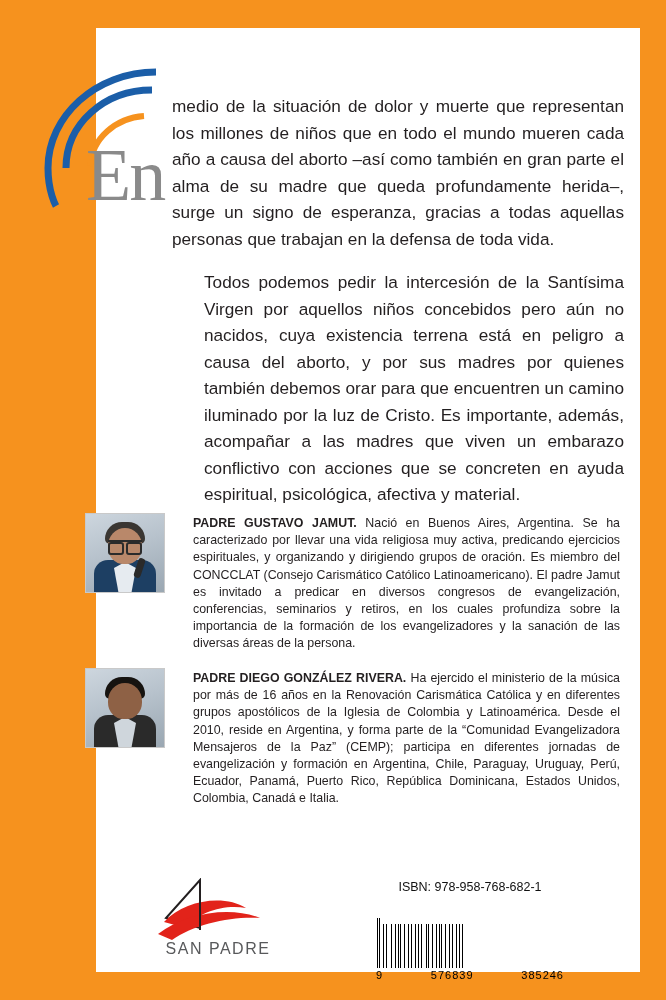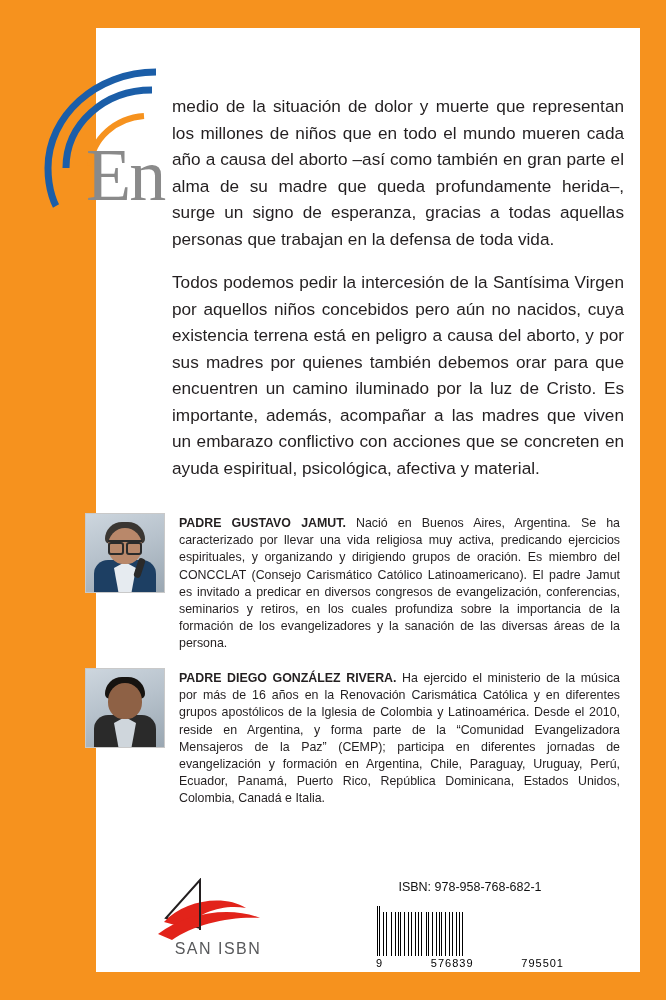--- a/index.html
+++ b/index.html
@@ -81,28 +81,28 @@
     font-family: "Liberation Sans", sans-serif;
     font-size: 17.2px;
     line-height: 26.5px;
     color: #231f20;
     text-align: justify;
     margin: 0 0 17px 0;
   }
   .para.first {
     text-indent: 0;
   }
-  .para:last-child { margin-bottom: 0; }
+  .para:last-child { margin-bottom: 0; margin-left: 32px; }
 
   
   .bio {
     position: absolute;
     width: 535px;
     display: flex;
-    gap: 14px;
+    gap: 28px;
   }
   .bio-1 { left: 85px; top: 513px; }
   .bio-2 { left: 85px; top: 668px; }
   .bio-photo {
     width: 78px;
     height: 78px;
     flex: 0 0 78px;
     border: 1px solid #c9c9c9;
     position: relative;
     overflow: hidden;
@@ -200,21 +200,21 @@
   .isbn-wrap {
     position: absolute;
     left: 370px;
     top: 880px;
     width: 200px;
   }
   .isbn-text {
     font-size: 12.5px;
     color: #111;
     text-align: center;
-    margin-bottom: 6px;
+    margin-bottom: 18px;
     font-family: "Liberation Sans", sans-serif;
   }
   .barcode {
     width: 186px;
     height: 56px;
     margin: 0 auto;
     display: flex;
     align-items: flex-end;
     gap: 0;
   }
@@ -290,21 +290,21 @@
     </div>
   </div>
 
   <div class="logo-wrap">
     <svg width="180" height="70" viewBox="0 0 180 70">
       <polygon points="72,2 72,50 38,40" fill="#ffffff" stroke="#231f20" stroke-width="2"></polygon>
       <path d="M36 44 C 56 22, 96 16, 118 30 C 96 26, 70 34, 58 50 Z" fill="#e2231a"></path>
       <path d="M30 56 C 58 34, 104 28, 132 40 C 104 38, 66 46, 44 62 Z" fill="#e2231a"></path>
       <line x1="72" y1="2" x2="72" y2="52" stroke="#231f20" stroke-width="2"></line>
     </svg>
-    <div class="logo-name">SAN ISBN</div>
+    <div class="logo-name">SAN PADRE</div>
   </div>
 
   <div class="isbn-wrap">
     <div class="isbn-text">ISBN: 978-958-768-682-1</div>
     <div class="barcode" id="barcode">
         <i class="" style="width:1px"></i>
         <i style="background:transparent;width:1px"></i>
         <i class="" style="width:1px"></i>
         <i style="background:transparent;width:2px"></i>
         <i style="background:transparent;width:1px"></i>
@@ -365,17 +365,17 @@
         <i style="background:transparent;width:1px"></i>
         <i class="short" style="width:1px"></i>
         <i style="background:transparent;width:2px"></i>
         <i class="short" style="width:1px"></i>
         <i style="background:transparent;width:3px"></i>
         <i style="background:transparent;width:1px"></i>
       </div>
     <div class="barcode-digits">
       <span>9</span>
       <span>576839</span>
-      <span>795501</span>
+      <span>385246</span>
     </div>
   </div>
 
 </div>
 
 </body></html>

